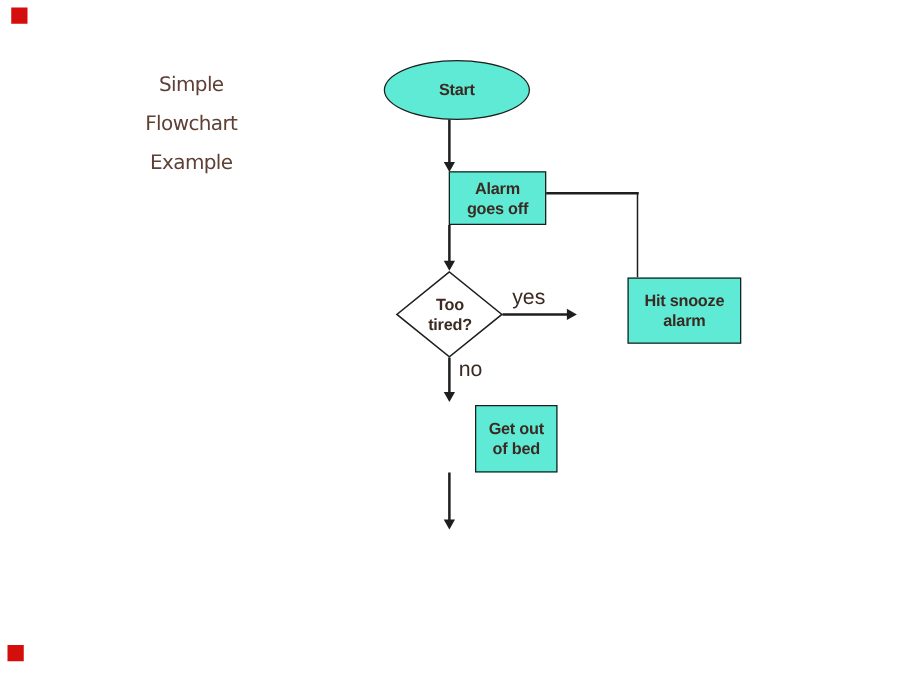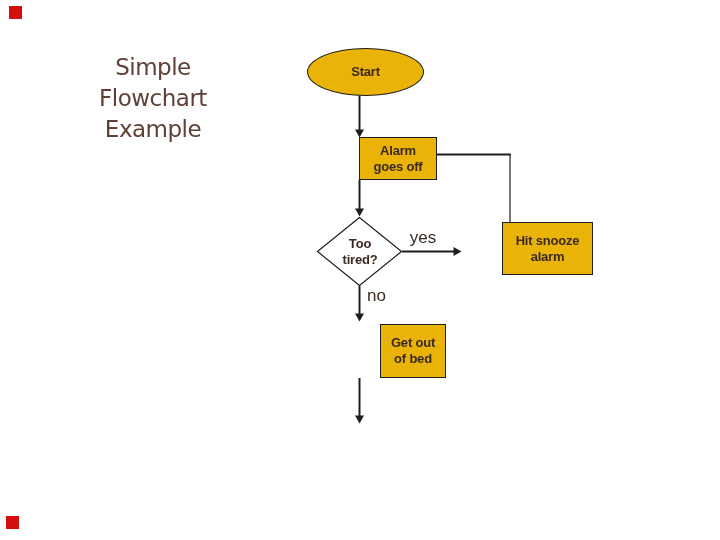--- a/index.html
+++ b/index.html
@@ -11,35 +11,35 @@
   .decor-square{
     position:absolute;width:13px;height:13px;background:var(--accent-red,#d40d0d);
   }
   .decor-tl{left:9px;top:6px;}
   .decor-bl{left:6px;top:516px;}
   
   .slide-title{
     position:absolute;left:48px;top:52px;width:210px;
     text-align:center;color:var(--title-brown,#5e4036);
     font-family:"DejaVu Sans","Liberation Sans",sans-serif;
-    font-size:23px;line-height:31px;font-weight:normal;letter-spacing:-0.5px;
+    font-size:16px;line-height:31px;font-weight:normal;letter-spacing:-0.5px;
   }
   
   #edges{position:absolute;left:0;top:0;width:720px;height:540px;z-index:1;}
   .edge{stroke:var(--line-black,#1e1e1e);fill:none;}
   .edge-thick{stroke-width:2px;}
   .edge-thin{stroke-width:1.2px;}
   .arrowhead{fill:var(--line-black,#1e1e1e);stroke:none;}
   .diamond-shape{fill:#ffffff;stroke:var(--line-black,#1e1e1e);stroke-width:1.2px;}
   
   .node{
     position:absolute;z-index:2;display:flex;align-items:center;justify-content:center;
     text-align:center;color:var(--node-text,#3b2a22);
     font-weight:bold;font-size:13px;line-height:16px;letter-spacing:-0.2px;
-    background:#eab308;box-sizing:border-box;
+    background:#5eead4;box-sizing:border-box;
   }
   .oval{border:1.2px solid var(--line-black,#1e1e1e);border-radius:50%;}
   .rect{border:1.2px solid var(--line-black,#1e1e1e);margin-left:40px;}
   .node-start{left:307px;top:48px;width:117px;height:48px;}
   .node-alarm{left:319px;top:137px;width:78px;height:43px;}
   .node-decision{left:318px;top:218px;width:84px;height:68px;background:transparent;}
   .node-snooze{left:462px;top:222px;width:91px;height:53px;}
   .node-getup{left:340px;top:324px;width:66px;height:54px;}
   .node-end{left:302px;top:426px;width:125px;height:59px;}
   

